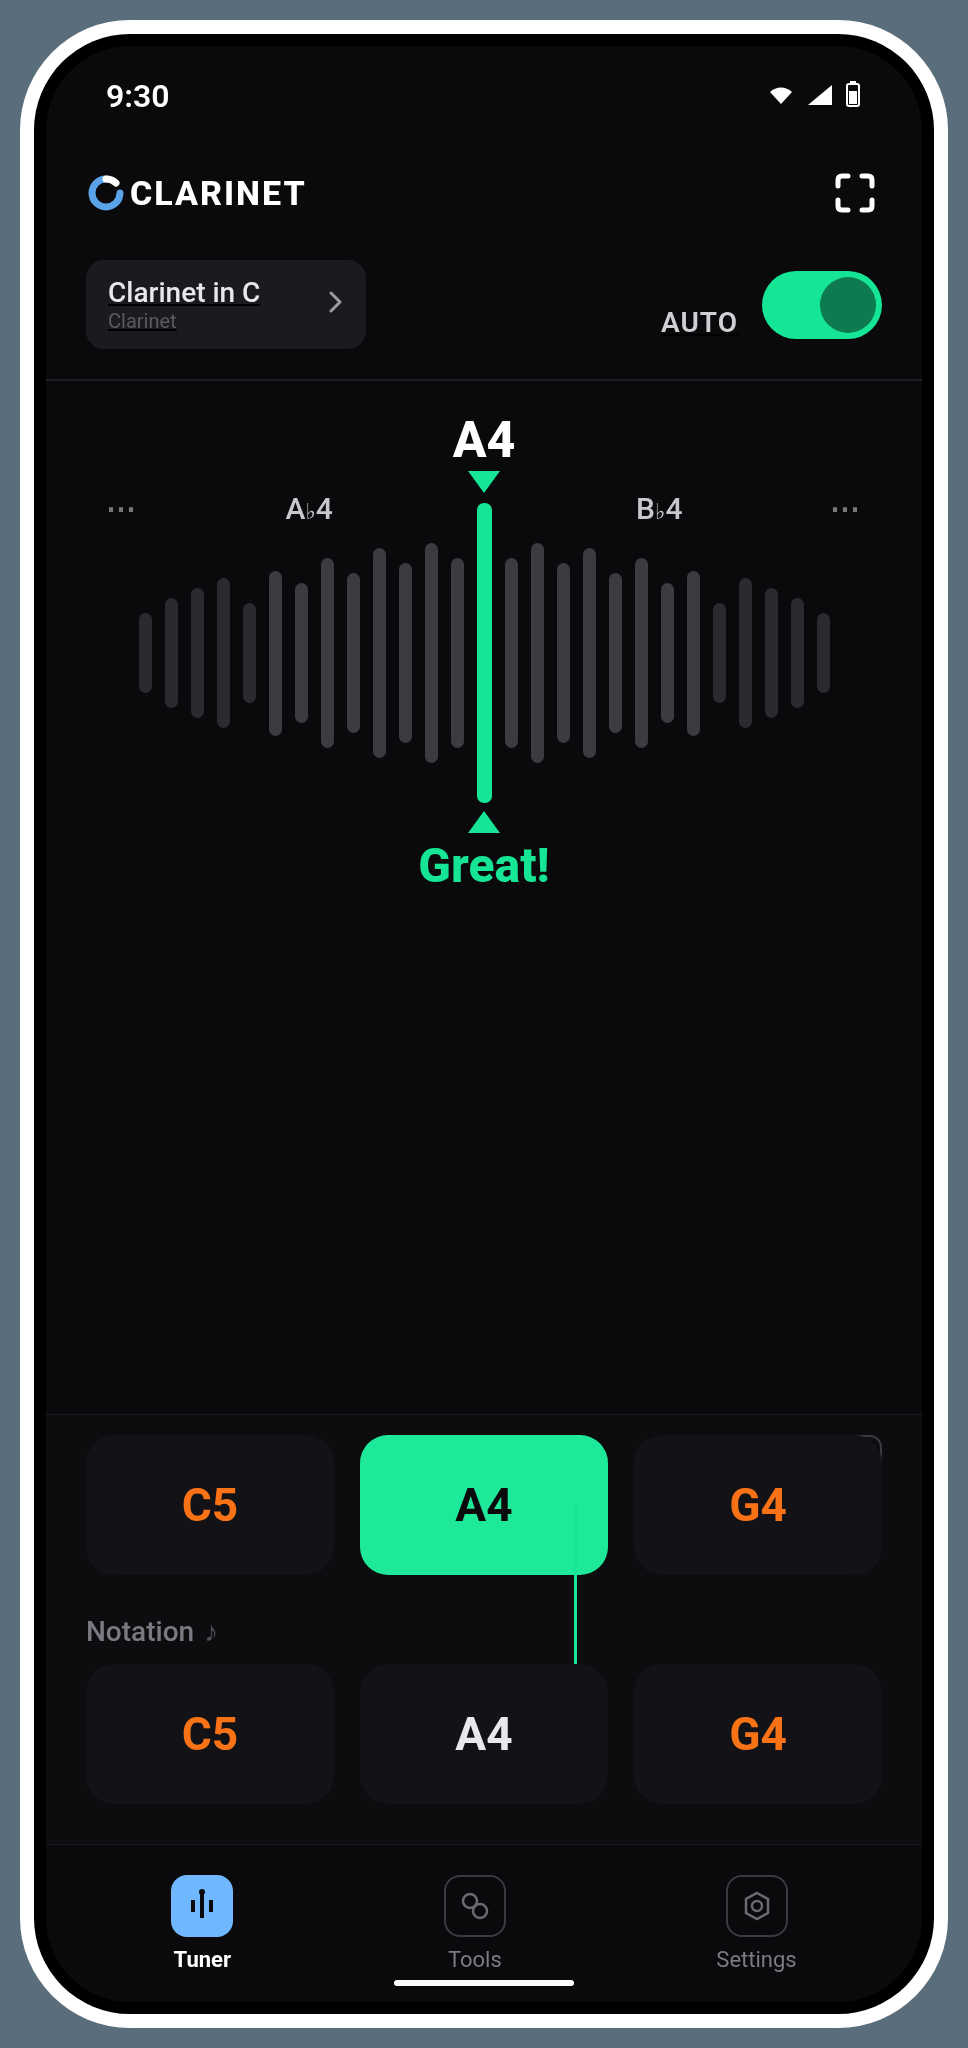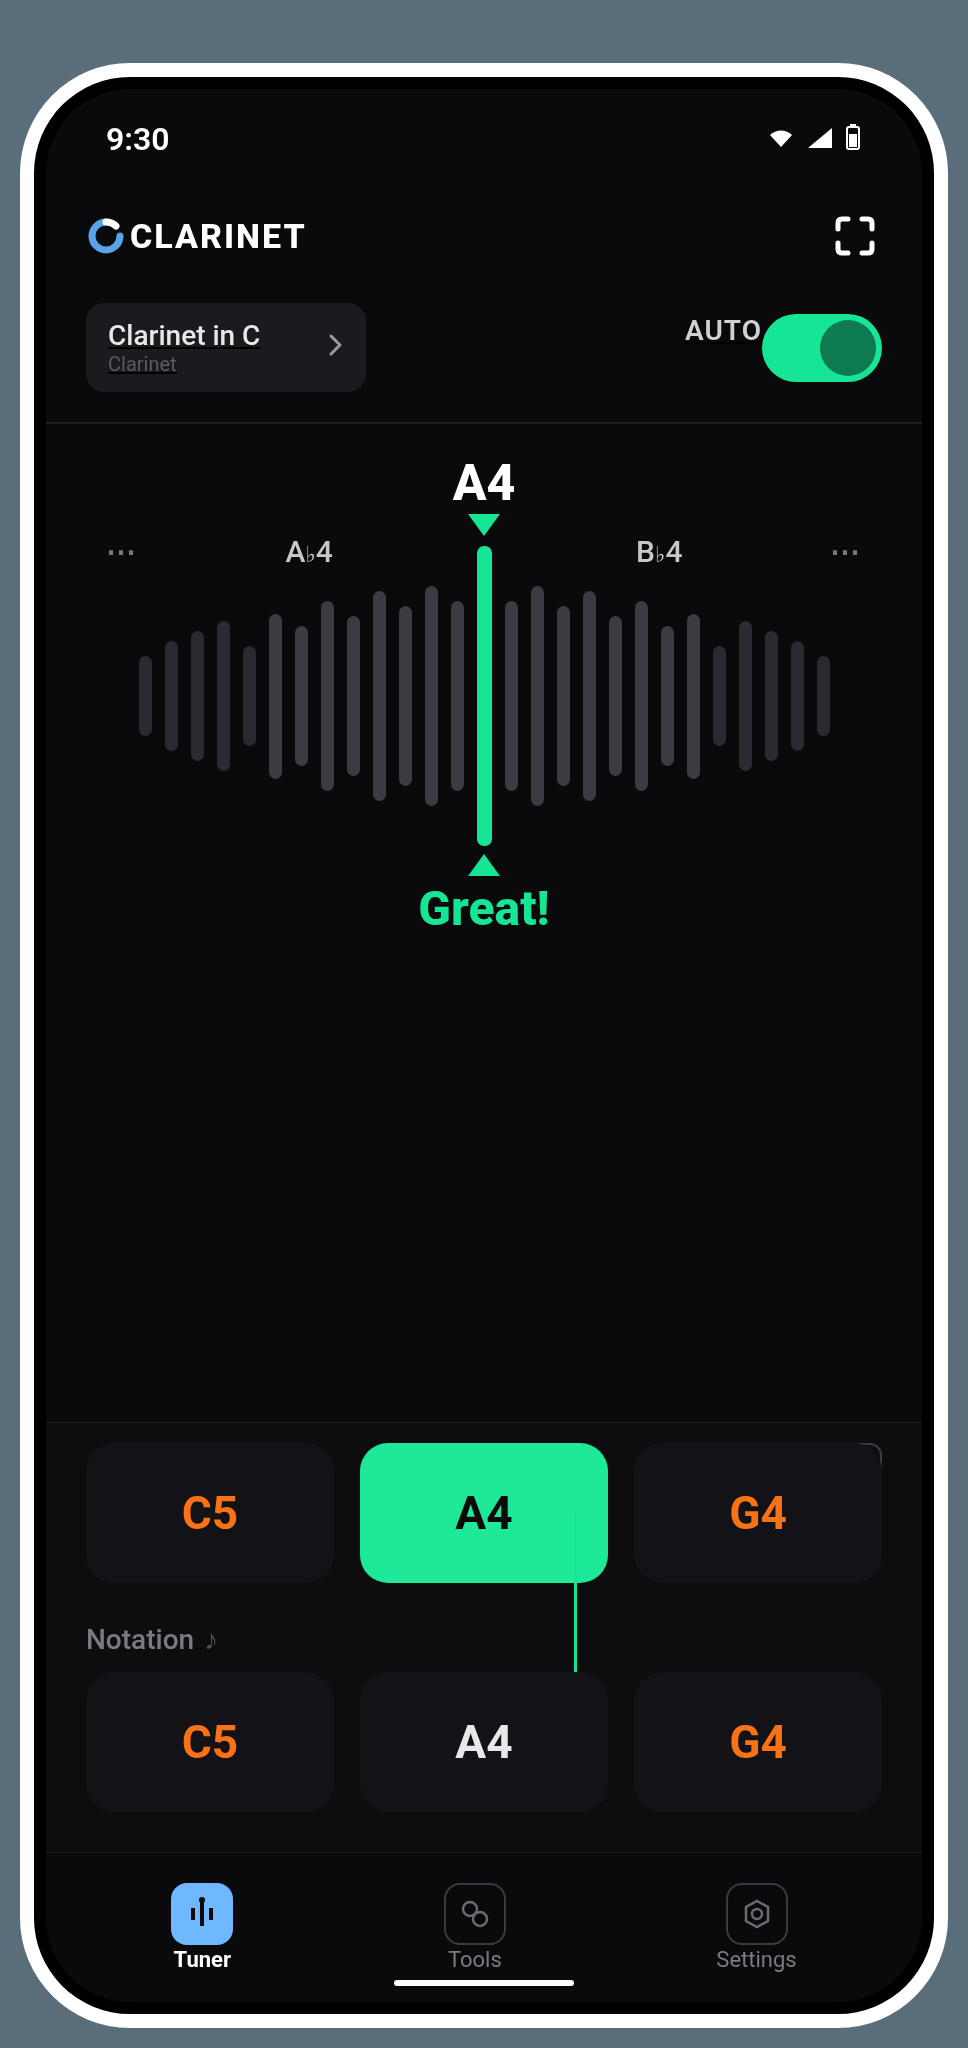--- a/index.html
+++ b/index.html
@@ -1,19 +1,19 @@
 <!DOCTYPE html>
 <html><head>
 <meta charset="utf-8">
 <style>
   * { box-sizing: border-box; margin: 0; padding: 0; }
   html, body { width: 968px; height: 2048px; background: #596e7a; font-family: -apple-system, BlinkMacSystemFont, 'Segoe UI', Roboto, sans-serif; }
   .device-frame {
     position: absolute; top: 20px; left: 20px; right: 20px; bottom: 20px;
-    background: #fff; border-radius: 110px; padding: 14px; margin-top: 43px;
+    background: #fff; border-radius: 110px; padding: 14px;
   }
   .device-inner {
     width: 100%; height: 100%; background: #000; border-radius: 96px;
     padding: 12px; position: relative; overflow: hidden;
   }
   .screen {
     width: 100%; height: 100%; background: #0a0a0c; border-radius: 84px;
     position: relative; overflow: hidden; display: flex; flex-direction: column;
   }
   
@@ -39,21 +39,21 @@
     text-decoration: underline;
   }
   .instrument-chip {
     background: #1a1a1f; border-radius: 18px; padding: 16px 22px;
     display: flex; align-items: center; gap: 30px; min-width: 280px;
   }
   .instrument-text { display: flex; flex-direction: column; }
   .instrument-title { color: #e8e8ea; font-size: 28px; font-weight: 500; }
   .instrument-sub { color: #5a5a60; font-size: 20px; }
   .chevron { color: #888; font-size: 26px; margin-left: auto; }
-  .auto-group { display: flex; align-items: flex-start; }
+  .auto-group { display: flex; align-items: flex-end; gap: 24px; }
   .auto-label { color: #d0d0d4; font-size: 28px; font-weight: 600; letter-spacing: 1px; }
   .switch {
     width: 120px; height: 68px; background: #15e594; border-radius: 40px;
     position: relative;
   }
   .switch-knob {
     position: absolute; right: 6px; top: 6px; width: 56px; height: 56px;
     background: #0d7a50; border-radius: 50%;
   }
   .divider { height: 2px; background: rgba(70,70,78,.35); margin: 0 0 30px; }
@@ -111,21 +111,21 @@
   .connector-v {
     position: absolute; width: 3px; background: #15e594;
     left: calc(50% + 90px); top: 70px; height: 230px; z-index: 0; border-radius: 2px;
   }
   
   .bottom-nav {
     display: flex; justify-content: space-around; align-items: flex-end;
     padding: 30px 20px 30px; border-top: 1px solid rgba(70,70,78,.25);
     background: #0a0a0c;
   }
-  .nav-item { display: flex; flex-direction: column; align-items: center; gap: 2px; }
+  .nav-item { display: flex; flex-direction: column; align-items: center; gap: 10px; }
   .nav-icon {
     width: 62px; height: 62px; border-radius: 16px; display: flex;
     align-items: center; justify-content: center;
   }
   .nav-icon.active { background: #6fb8ff; }
   .nav-icon.inactive { border: 2px solid #3a3a42; }
   .nav-label { font-size: 22px; color: #7a7a82; }
   .nav-label.active { color: #fff; font-weight: 700; }
   .home-indicator {
     position: absolute; bottom: 16px; left: 50%; transform: translateX(-50%);

